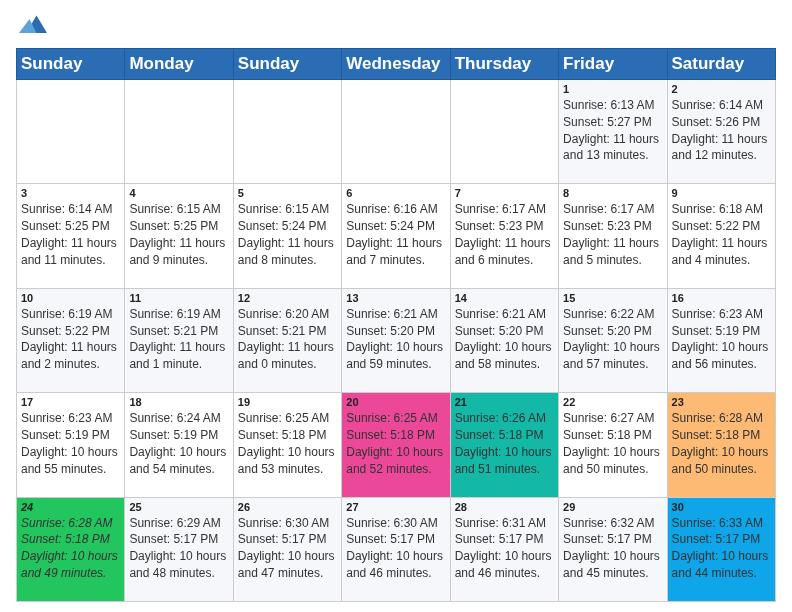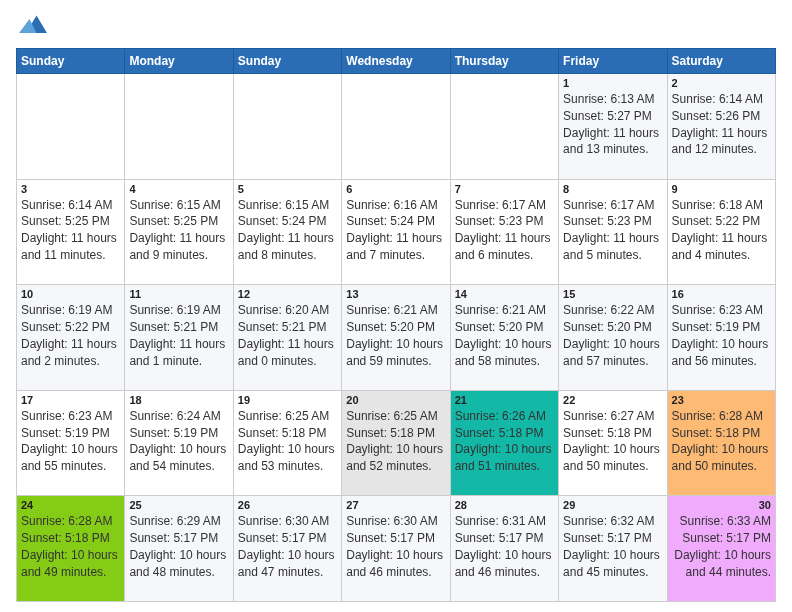--- a/index.html
+++ b/index.html
@@ -56,21 +56,21 @@
     .calendar {
       flex: 1;
       border: 1px solid #ccc;
       border-collapse: collapse;
       width: 100%;
       table-layout: fixed;
     }
     .calendar th {
       background-color: #2a6db5;
       color: #fff;
-      font-size: 12px;
+      font-size: 17px;
       font-weight: bold;
       padding: 5px 4px;
       text-align: left;
       border: 1px solid #1e5a9c;
     }
     .calendar td {
       vertical-align: top;
       border: 1px solid #ccc;
       padding: 3px 4px;
       font-size: 8.5px;
@@ -219,39 +219,39 @@
             <div class="day-info">Sunrise: 6:23 AM<br>Sunset: 5:19 PM<br>Daylight: 10 hours and 55 minutes.</div>
           </td>
           <td style="background: rgb(255, 255, 255);">
             <span class="day-number">18</span>
             <div class="day-info">Sunrise: 6:24 AM<br>Sunset: 5:19 PM<br>Daylight: 10 hours and 54 minutes.</div>
           </td>
           <td style="background: rgb(255, 255, 255);">
             <span class="day-number">19</span>
             <div class="day-info">Sunrise: 6:25 AM<br>Sunset: 5:18 PM<br>Daylight: 10 hours and 53 minutes.</div>
           </td>
-          <td style="background: #e5e5e5;">
+          <td style="background: #ec4899;">
             <span class="day-number">20</span>
             <div class="day-info">Sunrise: 6:25 AM<br>Sunset: 5:18 PM<br>Daylight: 10 hours and 52 minutes.</div>
           </td>
           <td style="background: #14b8a6;">
             <span class="day-number">21</span>
             <div class="day-info">Sunrise: 6:26 AM<br>Sunset: 5:18 PM<br>Daylight: 10 hours and 51 minutes.</div>
           </td>
           <td style="background: rgb(255, 255, 255);">
             <span class="day-number">22</span>
             <div class="day-info">Sunrise: 6:27 AM<br>Sunset: 5:18 PM<br>Daylight: 10 hours and 50 minutes.</div>
           </td>
           <td style="background: #fdba74;">
             <span class="day-number">23</span>
             <div class="day-info">Sunrise: 6:28 AM<br>Sunset: 5:18 PM<br>Daylight: 10 hours and 50 minutes.</div>
           </td>
         </tr>
         <tr>
-          <td style="background: #84cc16;">
+          <td style="background: #22c55e; font-style: italic;">
             <span class="day-number">24</span>
             <div class="day-info">Sunrise: 6:28 AM<br>Sunset: 5:18 PM<br>Daylight: 10 hours and 49 minutes.</div>
           </td>
           <td style="background: rgb(245, 247, 250);">
             <span class="day-number">25</span>
             <div class="day-info">Sunrise: 6:29 AM<br>Sunset: 5:17 PM<br>Daylight: 10 hours and 48 minutes.</div>
           </td>
           <td style="background: rgb(245, 247, 250);">
             <span class="day-number">26</span>
             <div class="day-info">Sunrise: 6:30 AM<br>Sunset: 5:17 PM<br>Daylight: 10 hours and 47 minutes.</div>
@@ -261,20 +261,20 @@
             <div class="day-info">Sunrise: 6:30 AM<br>Sunset: 5:17 PM<br>Daylight: 10 hours and 46 minutes.</div>
           </td>
           <td style="background: rgb(245, 247, 250);">
             <span class="day-number">28</span>
             <div class="day-info">Sunrise: 6:31 AM<br>Sunset: 5:17 PM<br>Daylight: 10 hours and 46 minutes.</div>
           </td>
           <td style="background: rgb(245, 247, 250);">
             <span class="day-number">29</span>
             <div class="day-info">Sunrise: 6:32 AM<br>Sunset: 5:17 PM<br>Daylight: 10 hours and 45 minutes.</div>
           </td>
-          <td style="background: #f0abfc; text-align: right;">
+          <td style="background: #0ea5e9;">
             <span class="day-number">30</span>
             <div class="day-info">Sunrise: 6:33 AM<br>Sunset: 5:17 PM<br>Daylight: 10 hours and 44 minutes.</div>
           </td>
         </tr>
       </tbody>
   </table>
 </div>
 
 </body></html>

